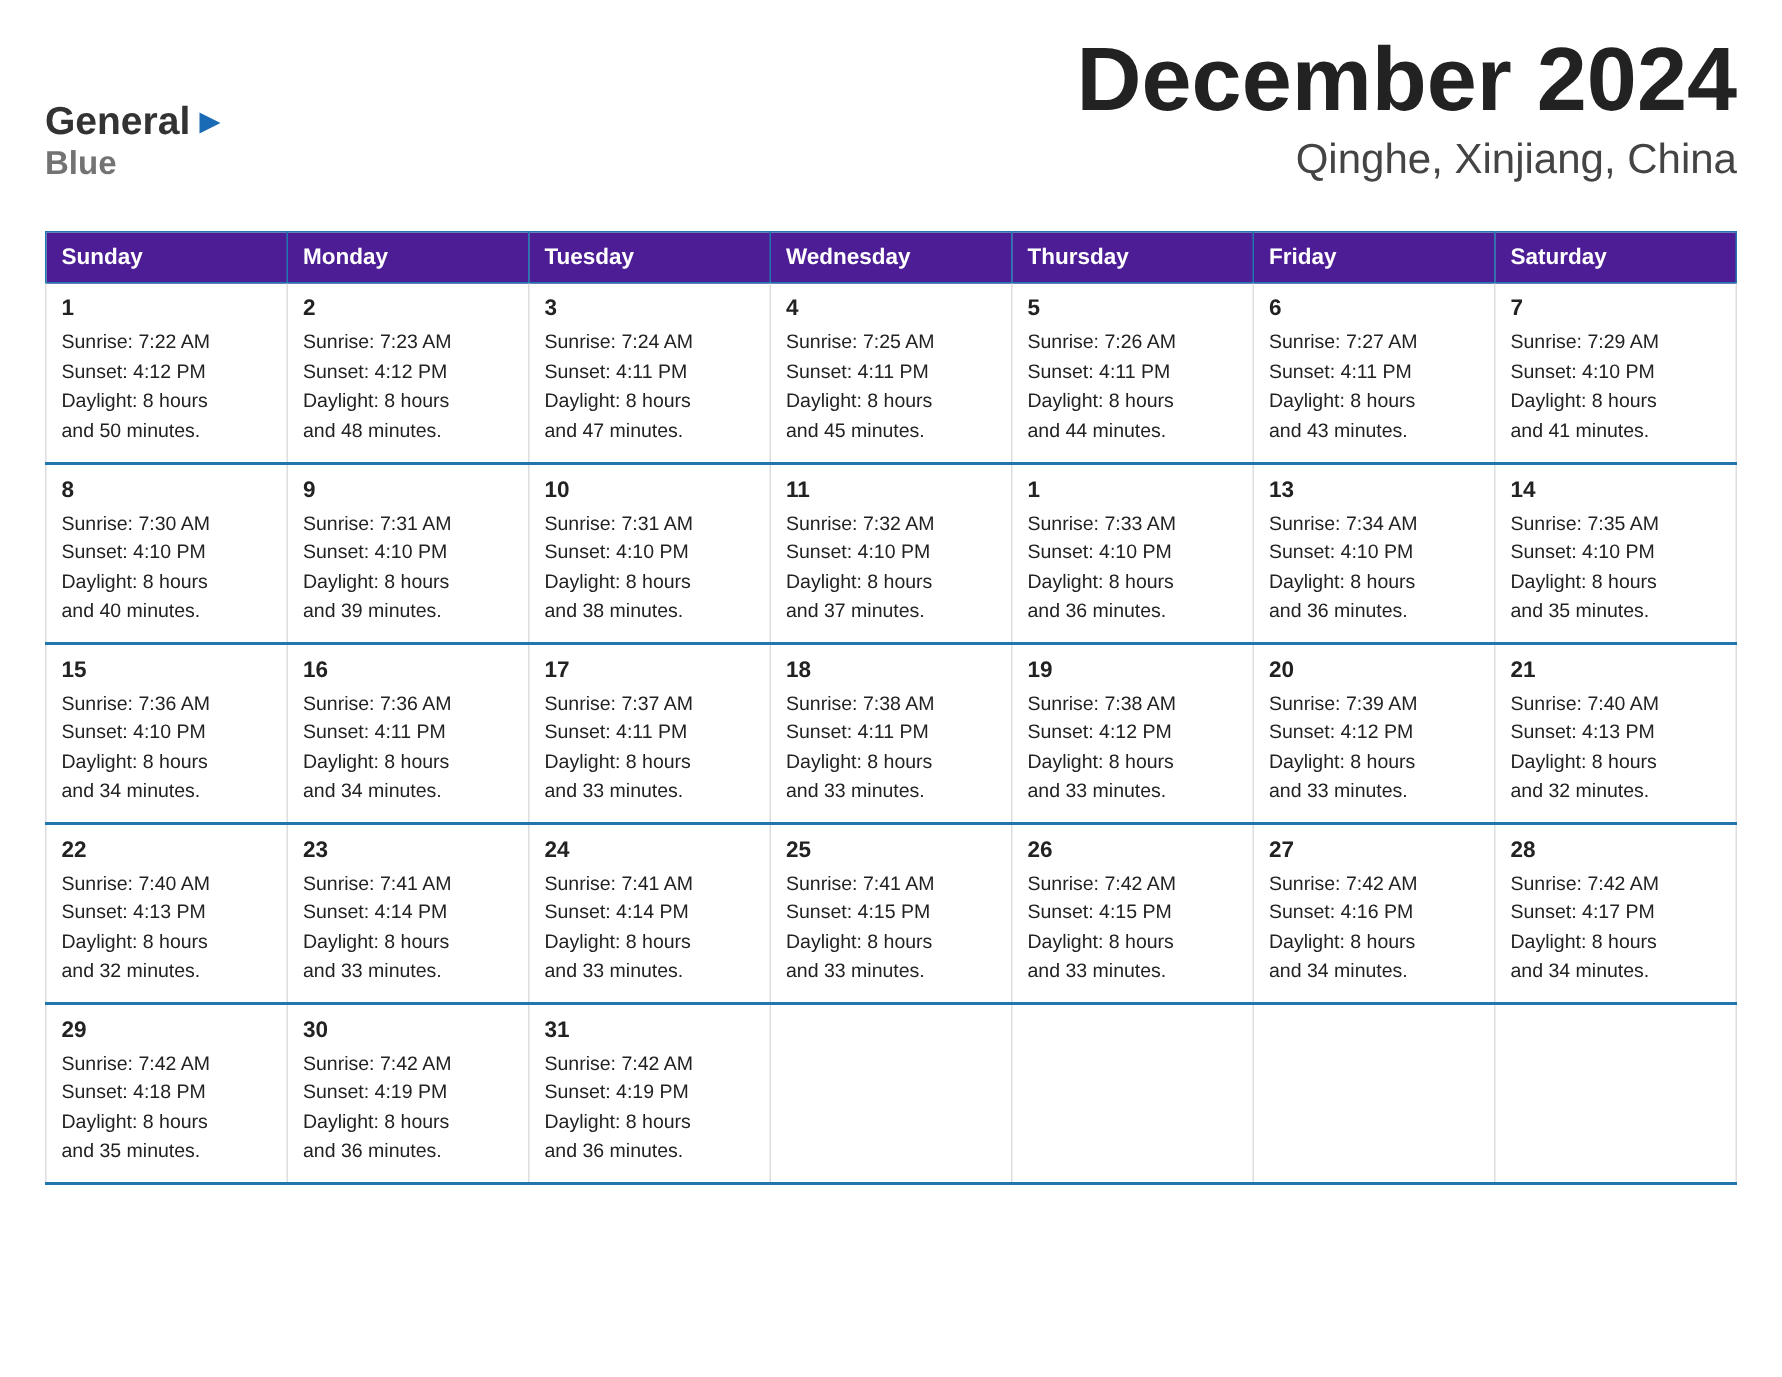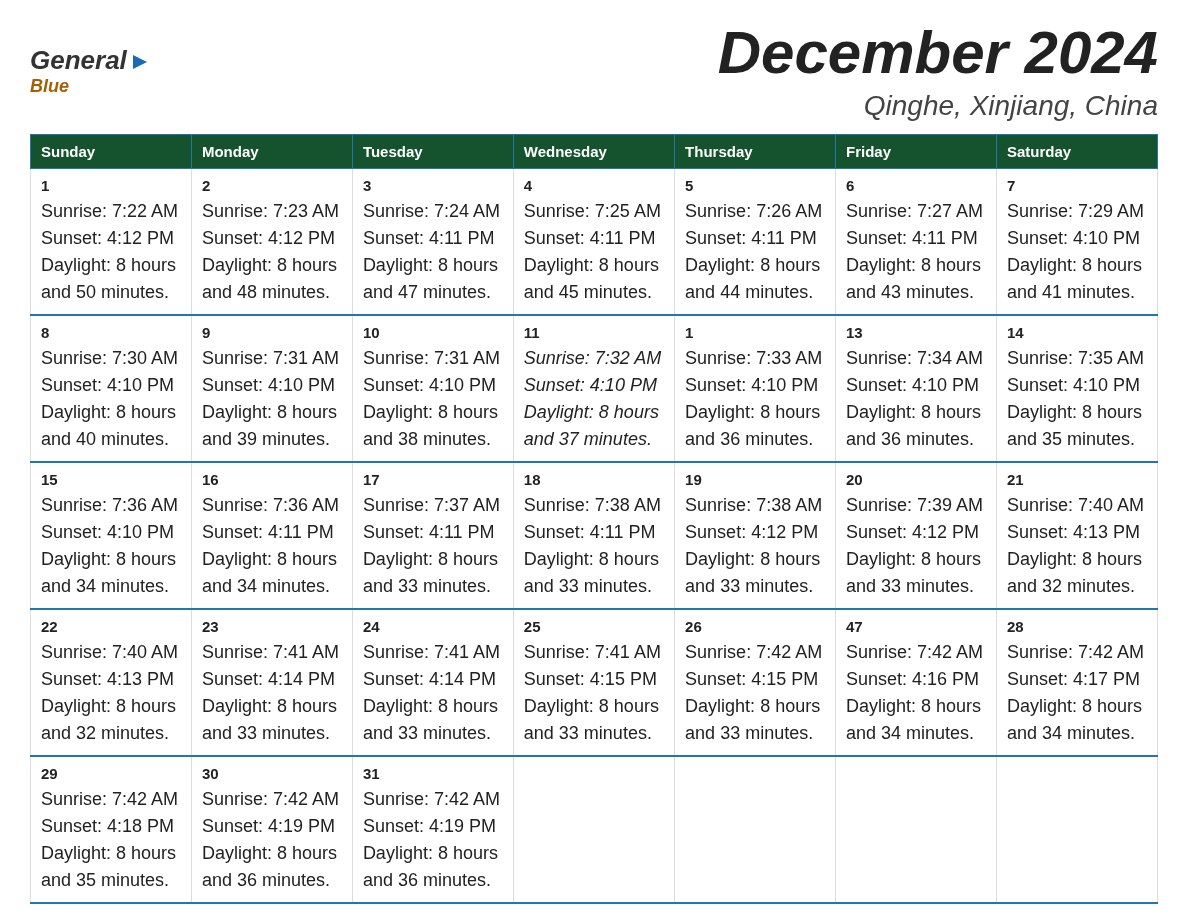--- a/index.html
+++ b/index.html
@@ -6,23 +6,22 @@
     body {
       font-family: Arial, sans-serif;
       background: #fff;
       padding: 20px 30px;
       width: 1188px;
       min-height: 918px;
     }
     .header {
       display: flex;
       justify-content: space-between;
-      align-items: center;
-      margin-bottom: 12px;
-      font-style: italic;
+      align-items: flex-end;
+      margin-bottom: 32px;
     }
     .logo {
       display: flex;
       flex-direction: column;
       align-items: flex-start;
     }
     .logo-line {
       display: flex;
       align-items: center;
     }
@@ -39,21 +38,21 @@
       font-size: 28px;
       font-weight: normal;
       color: #444;
       margin-top: 4px;
     }
     table {
       width: 100%;
       border-collapse: collapse;
     }
     thead tr {
-      background-color: #14532d;
+      background-color: #4c1d95;
     }
     thead th {
       color: #fff;
       font-size: 15px;
       font-weight: bold;
       padding: 8px 10px;
       text-align: left;
       border: 1px solid #2176ae;
     }
     tbody tr {
@@ -69,38 +68,38 @@
       min-height: 100px;
       height: 120px;
     }
     .day-num {
       font-size: 15px;
       font-weight: bold;
       margin-bottom: 4px;
       display: block;
     }
     .day-info {
-      font-size: 18px;
+      font-size: 13px;
       color: #222;
       line-height: 1.5;
     }
   </style>
 </head>
 <body>
 
 <div class="header">
   <div class="logo">
     <div class="logo-line">
       <span style="font-size:26px;font-weight:bold;color:#333;">General</span>
       <svg width="22" height="22" viewBox="0 0 22 22" style="margin-left:2px;margin-top:2px;">
         <polygon points="4,4 18,11 4,18" fill="#1a6bb5"></polygon>
       </svg>
     </div>
     <div class="logo-line">
-      <span style="font-size:18px;font-weight:bold;color:#a16207;">Blue</span>
+      <span style="font-size:22px;font-weight:bold;color:#737373;">Blue</span>
     </div>
   </div>
   <div class="title-block">
     <h1>December 2024</h1>
     <h2>Qinghe, Xinjiang, China</h2>
   </div>
 </div>
 
 <table>
   <thead>
@@ -183,21 +182,21 @@
         </td>
         <td>
           <span class="day-num">10</span>
           <div class="day-info" style="white-space: pre-line;">Sunrise: 7:31 AM
 Sunset: 4:10 PM
 Daylight: 8 hours
 and 38 minutes.</div>
         </td>
         <td>
           <span class="day-num">11</span>
-          <div class="day-info" style="white-space: pre-line; font-style: italic;">Sunrise: 7:32 AM
+          <div class="day-info" style="white-space: pre-line;">Sunrise: 7:32 AM
 Sunset: 4:10 PM
 Daylight: 8 hours
 and 37 minutes.</div>
         </td>
         <td>
           <span class="day-num">1</span>
           <div class="day-info" style="white-space: pre-line;">Sunrise: 7:33 AM
 Sunset: 4:10 PM
 Daylight: 8 hours
 and 36 minutes.</div>
@@ -298,21 +297,21 @@
 and 33 minutes.</div>
         </td>
         <td>
           <span class="day-num">26</span>
           <div class="day-info" style="white-space: pre-line;">Sunrise: 7:42 AM
 Sunset: 4:15 PM
 Daylight: 8 hours
 and 33 minutes.</div>
         </td>
         <td>
-          <span class="day-num">47</span>
+          <span class="day-num">27</span>
           <div class="day-info" style="white-space: pre-line;">Sunrise: 7:42 AM
 Sunset: 4:16 PM
 Daylight: 8 hours
 and 34 minutes.</div>
         </td>
         <td>
           <span class="day-num">28</span>
           <div class="day-info" style="white-space: pre-line;">Sunrise: 7:42 AM
 Sunset: 4:17 PM
 Daylight: 8 hours

